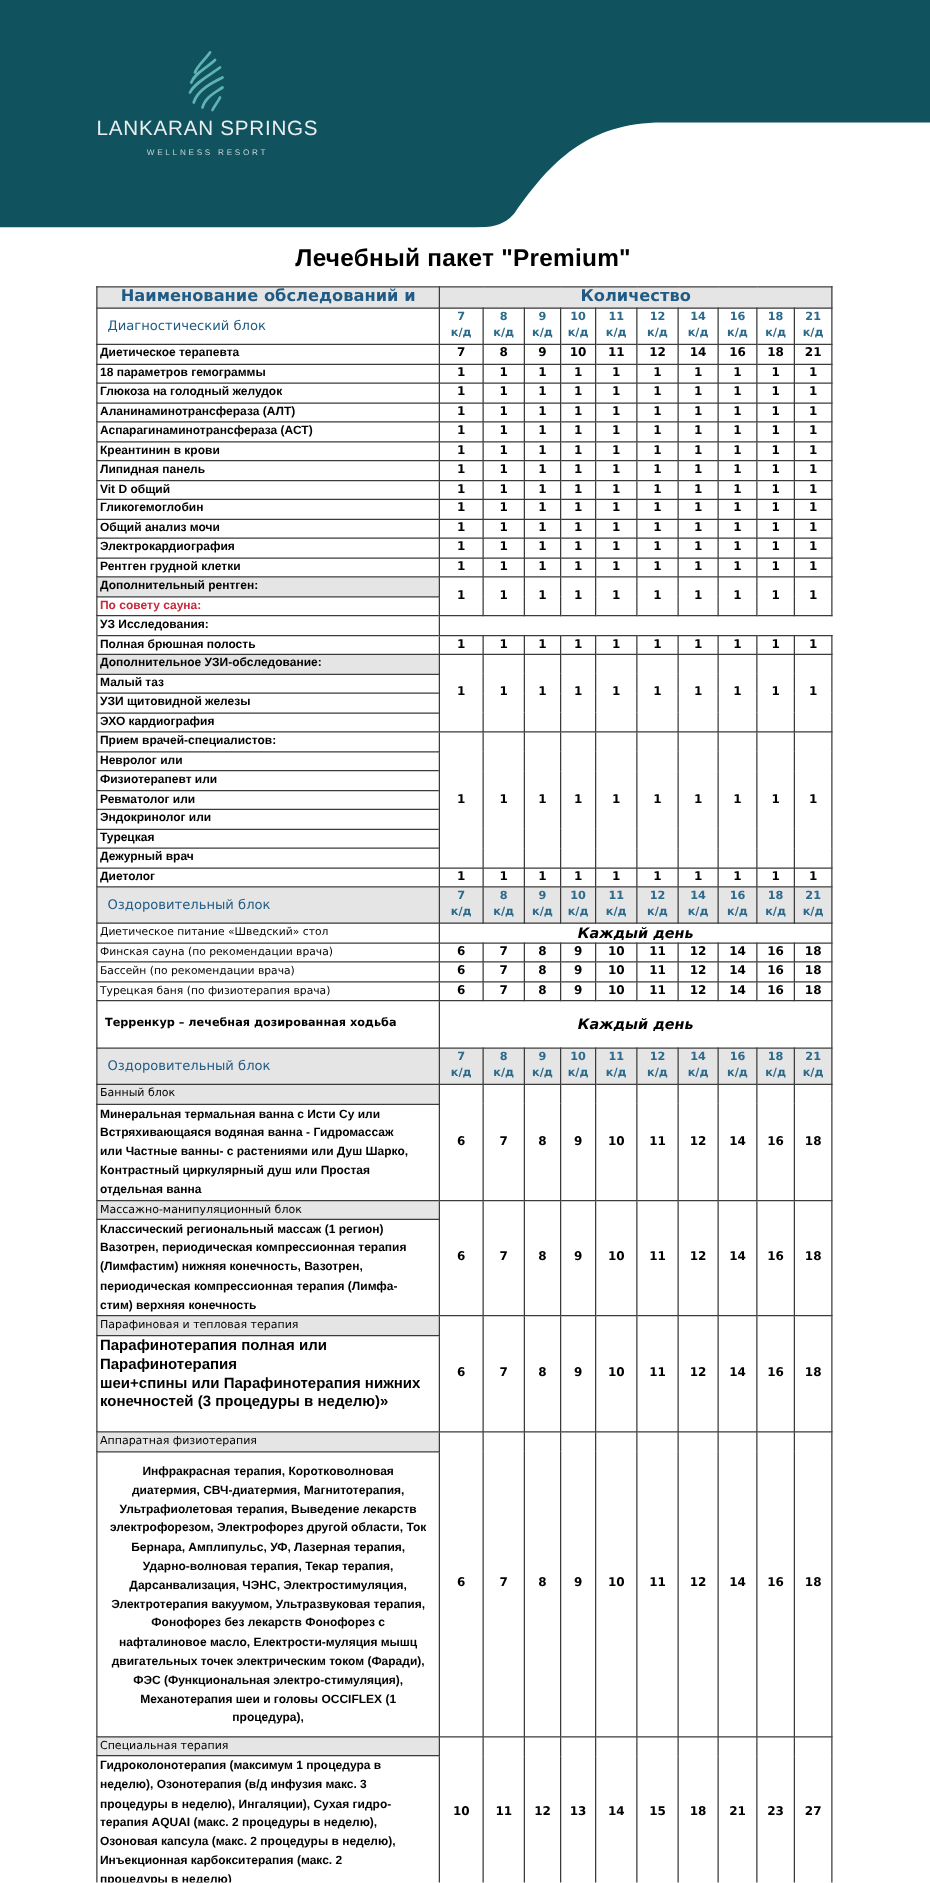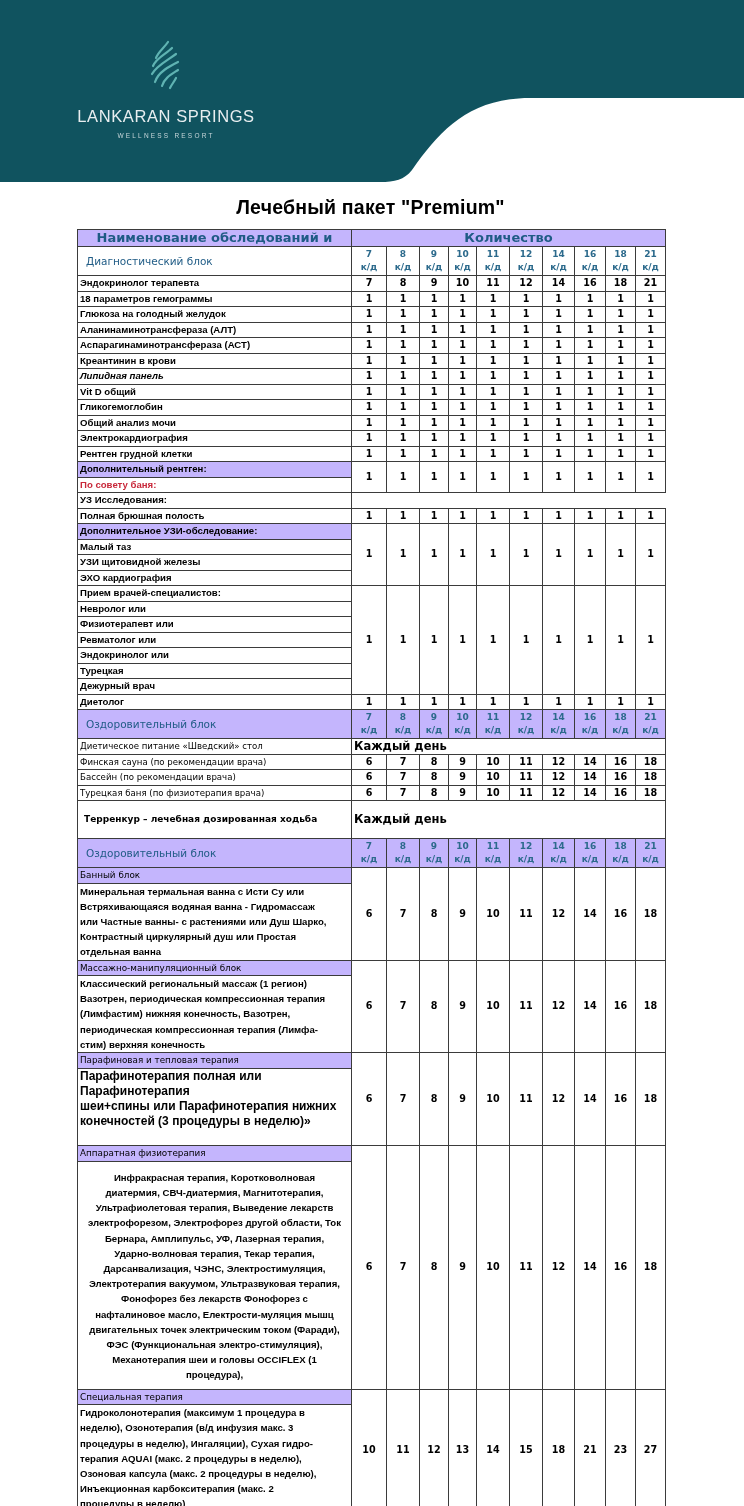--- a/index.html
+++ b/index.html
@@ -3,35 +3,35 @@
 <meta charset="utf-8">
 <style>
   * { box-sizing: border-box; margin: 0; padding: 0; }
   html, body { width: 744px; height: 1506px; background: #ffffff; overflow: hidden; }
   body { position: relative; font-family: "DejaVu Sans", sans-serif; color: #000; }
 
   .hero { position: absolute; left: 0; top: 0; width: 744px; height: 182px; }
   .hero svg { display: block; }
   .brand { position: absolute; left: 0; top: 40px; width: 332px; text-align: center; }
   .brand-logo { display: block; margin: 0 auto; }
-  .brand-name { font-family: "Liberation Sans", sans-serif; color: #e8eef0; font-size: 16.5px; letter-spacing: 0.6px; margin-top: 17px; font-weight: normal; }
+  .brand-name { font-family: "Liberation Sans", sans-serif; color: #e8eef0; font-size: 16.5px; letter-spacing: 0.6px; margin-top: 4px; font-weight: normal; }
   .brand-sub { font-family: "Liberation Sans", sans-serif; color: #c6d6da; font-size: 6.5px; letter-spacing: 2.2px; margin-top: 6px; }
 
   .title { position: absolute; left: 77px; top: 196px; width: 587px; text-align: center; font-family: "Liberation Sans", sans-serif; font-weight: bold; font-size: 19.5px; letter-spacing: 0.2px; }
 
   table.pkg { position: absolute; left: 77px; top: 229px; width: 588px; border-collapse: collapse; table-layout: fixed; font-family: "Liberation Sans", sans-serif; }
   table.pkg td { border: 1px solid #3b3b3b; padding: 0 2px; font-size: 9.6px; font-weight: bold; line-height: 14.5px; vertical-align: middle; }
   td.lbl { text-align: left; padding-left: 2px; }
   td.num { text-align: center; font-family: "DejaVu Sans", sans-serif; font-size: 10.5px; font-weight: bold; }
-  .blue { background: #c4b5fd; }
+  .blue { background: #e5e5e5; }
   .hdr-title { color: #1f5b85; font-size: 13px !important; text-align: center; font-family: "DejaVu Sans", sans-serif; }
   .sect { color: #1f5b85; font-family: "DejaVu Sans", sans-serif; font-weight: normal !important; font-size: 10.5px !important; padding-left: 8px !important; }
   .kd { color: #2c6a8c; text-align: center; font-family: "DejaVu Sans", sans-serif; font-size: 9px !important; font-weight: bold; line-height: 13px !important; padding: 1px 0 !important; }
   .red { color: #c8283a; }
-  .every { font-family: "DejaVu Sans", sans-serif; font-size: 11.5px !important; }
+  .every { text-align: center; font-family: "DejaVu Sans", sans-serif; font-size: 11.5px !important; font-style: italic; }
   .terren { font-family: "DejaVu Sans", sans-serif; font-size: 9px !important; padding-left: 6px !important; }
   .center-text { text-align: center !important; }
   .total-lbl { text-align: center; font-size: 12px !important; font-family: "DejaVu Sans", sans-serif; }
   .total-num { text-align: center; font-size: 11.5px !important; font-family: "DejaVu Sans", sans-serif; }
 </style>
 </head>
 <body>
 
 <div class="hero">
   <svg width="744" height="182" viewBox="0 0 744 182">
@@ -82,21 +82,21 @@
         <td class="kd">9<br>к/д</td>
         <td class="kd">10<br>к/д</td>
         <td class="kd">11<br>к/д</td>
         <td class="kd">12<br>к/д</td>
         <td class="kd">14<br>к/д</td>
         <td class="kd">16<br>к/д</td>
         <td class="kd">18<br>к/д</td>
         <td class="kd">21<br>к/д</td>
       </tr>
       <tr>
-        <td class="lbl" style="height: 14.6px;">Эндокринолог терапевта</td>
+        <td class="lbl" style="height: 14.6px;">Диетическое терапевта</td>
         <td class="num">7</td>
         <td class="num">8</td>
         <td class="num">9</td>
         <td class="num">10</td>
         <td class="num">11</td>
         <td class="num">12</td>
         <td class="num">14</td>
         <td class="num">16</td>
         <td class="num">18</td>
         <td class="num">21</td>
@@ -160,21 +160,21 @@
         <td class="num">1</td>
         <td class="num">1</td>
         <td class="num">1</td>
         <td class="num">1</td>
         <td class="num">1</td>
         <td class="num">1</td>
         <td class="num">1</td>
         <td class="num">1</td>
       </tr>
       <tr>
-        <td class="lbl" style="height: 14.6px; font-style: italic;"> Липидная панель</td>
+        <td class="lbl" style="height: 14.6px;"> Липидная панель</td>
         <td class="num">1</td>
         <td class="num">1</td>
         <td class="num">1</td>
         <td class="num">1</td>
         <td class="num">1</td>
         <td class="num">1</td>
         <td class="num">1</td>
         <td class="num">1</td>
         <td class="num">1</td>
         <td class="num">1</td>
@@ -251,21 +251,21 @@
         <td class="num" rowspan="2">1</td>
         <td class="num" rowspan="2">1</td>
         <td class="num" rowspan="2">1</td>
         <td class="num" rowspan="2">1</td>
         <td class="num" rowspan="2">1</td>
         <td class="num" rowspan="2">1</td>
         <td class="num" rowspan="2">1</td>
         <td class="num" rowspan="2">1</td>
       </tr>
       <tr>
-        <td class="lbl red" style="height: 15px;">По совету баня:</td>
+        <td class="lbl red" style="height: 15px;">По совету сауна:</td>
       </tr>
       <tr>
         <td class="lbl" style="height: 15px;border-bottom:none;">УЗ Исследования:</td>
         <td colspan="10" style="border-right:none;border-bottom:none;"></td>
       </tr>
       <tr>
         <td class="lbl" style="height: 15px;"> Полная брюшная полость</td>
         <td class="num">1</td>
         <td class="num">1</td>
         <td class="num">1</td>

